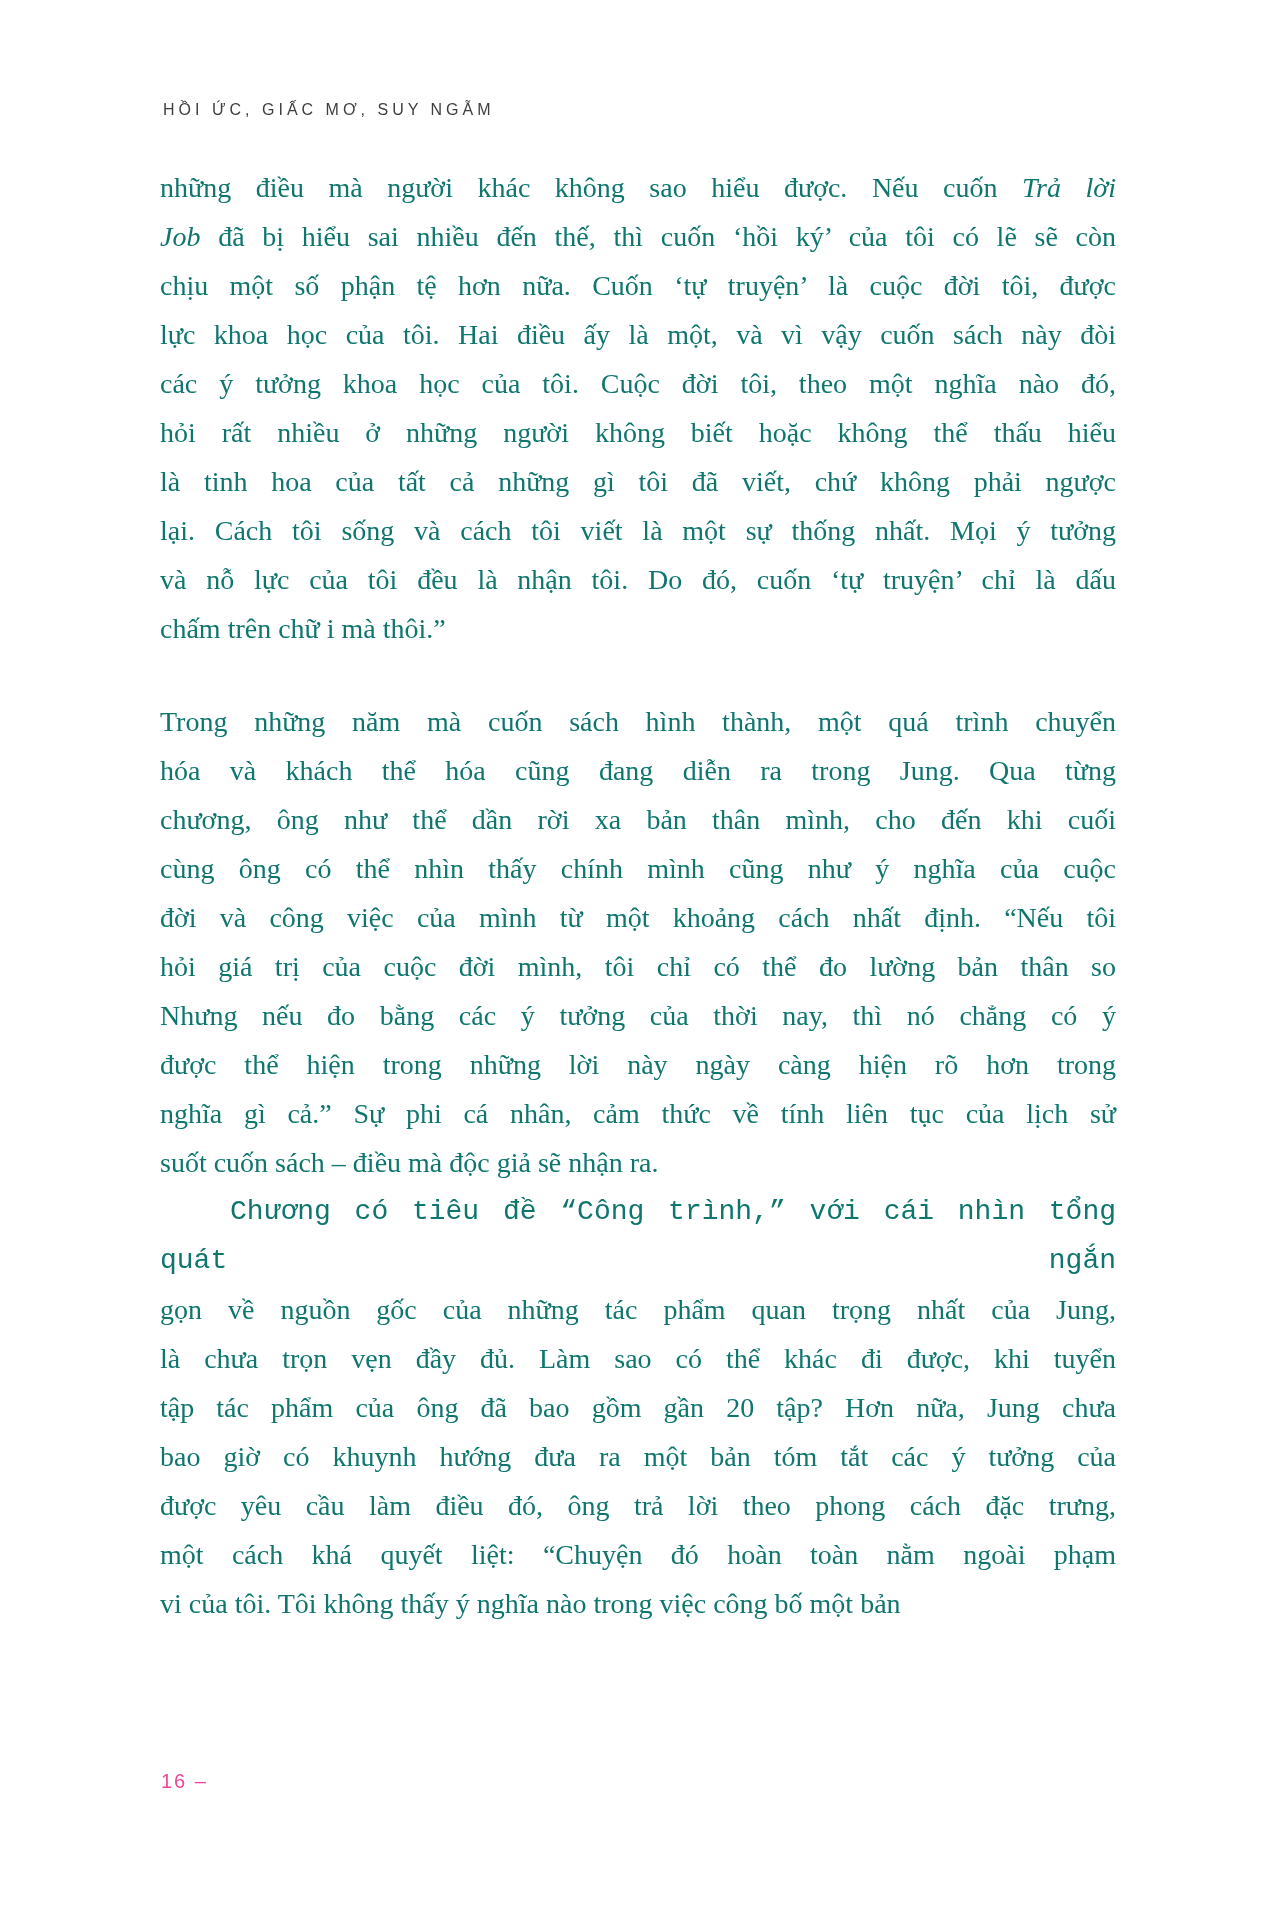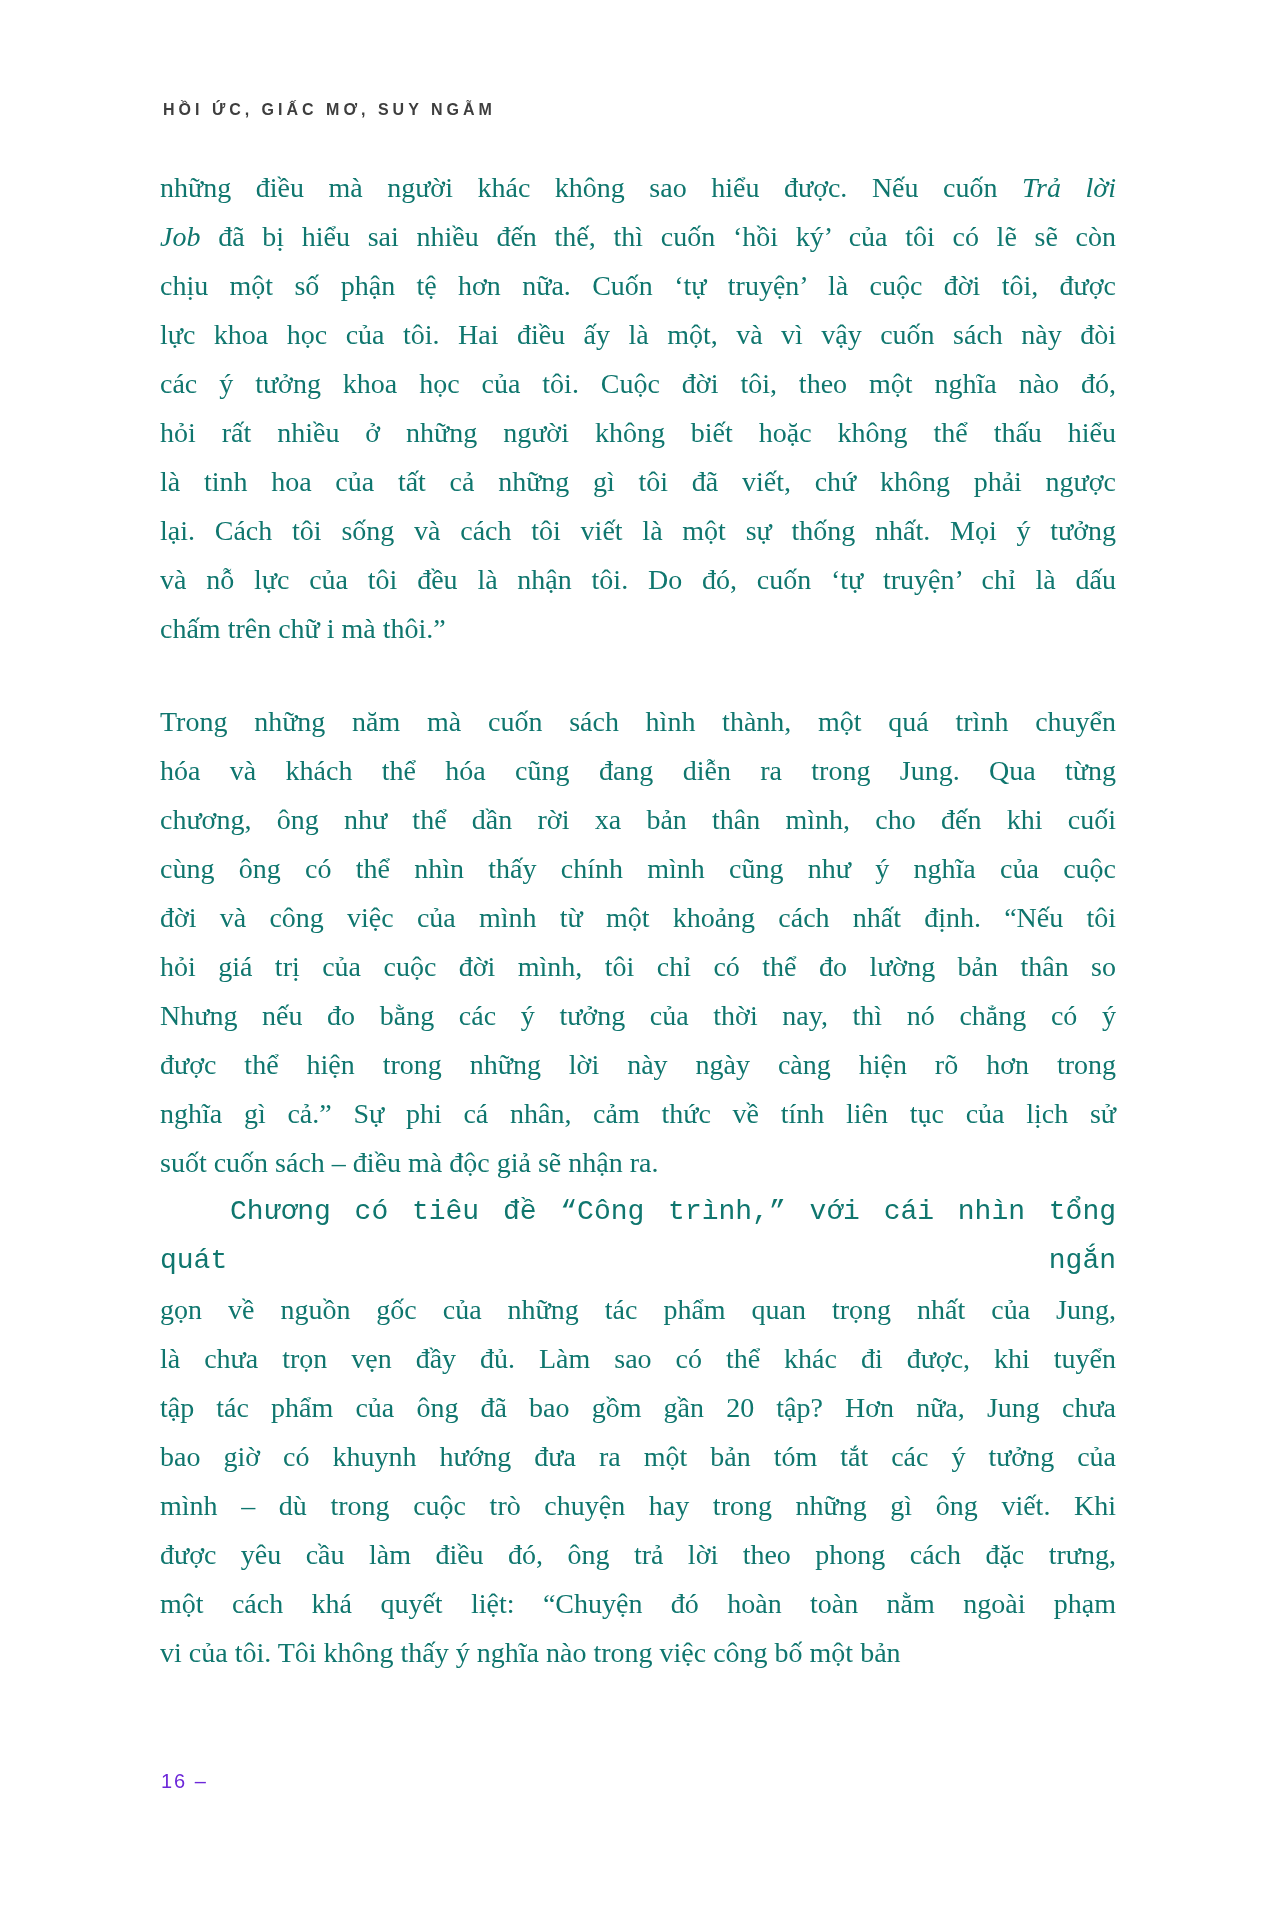--- a/index.html
+++ b/index.html
@@ -10,21 +10,21 @@
     background: #ffffff;
     font-family: "Liberation Serif", serif;
     overflow: hidden;
   }
   .running-header {
     position: absolute;
     left: 163px;
     top: 101px;
     font-family: "Liberation Sans", sans-serif;
     font-size: 16px;
-    font-weight: 700;
+    font-weight: 400;
     letter-spacing: 4px;
     color: #3e3e3e;
     white-space: nowrap;
   }
   .page-body {
     position: absolute;
     left: 160px;
     top: 163px;
     width: 956px;
     color: #0f766e;
@@ -41,21 +41,21 @@
   }
   .line.last { text-align-last: left; }
   .line.indent { text-indent: 70px; font-family: Liberation Mono, monospace; }
   .line em { font-style: italic; }
   .page-footer {
     position: absolute;
     left: 161px;
     top: 1770px;
     font-family: "Liberation Sans", sans-serif;
     font-size: 20px;
-    color: #6d28d9;
+    color: #ec4899;
     letter-spacing: 2px;
     white-space: nowrap;
   }
 </style>
 </head>
 <body>
 
 <div class="page">
   <div class="running-header">HỒI ỨC, GIẤC MƠ, SUY NGẪM</div>
 
@@ -83,21 +83,20 @@
         <div class="line"><span>được thể hiện trong những lời này ngày càng hiện rõ hơn trong</span></div>
         <div class="line"><span>nghĩa gì cả.” Sự phi cá nhân, cảm thức về tính liên tục của lịch sử</span></div>
         <div class="line last"><span>suốt cuốn sách – điều mà độc giả sẽ nhận ra.</span></div>
       </div>
       <div class="para">
         <div class="line indent"><span>Chương có tiêu đề “Công trình,” với cái nhìn tổng quát ngắn</span></div>
         <div class="line"><span>gọn về nguồn gốc của những tác phẩm quan trọng nhất của Jung,</span></div>
         <div class="line"><span>là chưa trọn vẹn đầy đủ. Làm sao có thể khác đi được, khi tuyển</span></div>
         <div class="line"><span>tập tác phẩm của ông đã bao gồm gần 20 tập? Hơn nữa, Jung chưa</span></div>
         <div class="line"><span>bao giờ có khuynh hướng đưa ra một bản tóm tắt các ý tưởng của</span></div>
-        <div class="line"><span>mình – dù trong cuộc trò chuyện hay trong những gì ông viết. Khi</span></div>
         <div class="line"><span>được yêu cầu làm điều đó, ông trả lời theo phong cách đặc trưng,</span></div>
         <div class="line"><span>một cách khá quyết liệt: “Chuyện đó hoàn toàn nằm ngoài phạm</span></div>
         <div class="line last"><span>vi của tôi. Tôi không thấy ý nghĩa nào trong việc công bố một bản</span></div>
       </div>
     </div>
 
   <div class="page-footer">16 –</div>
 </div>
 
 </body></html>

